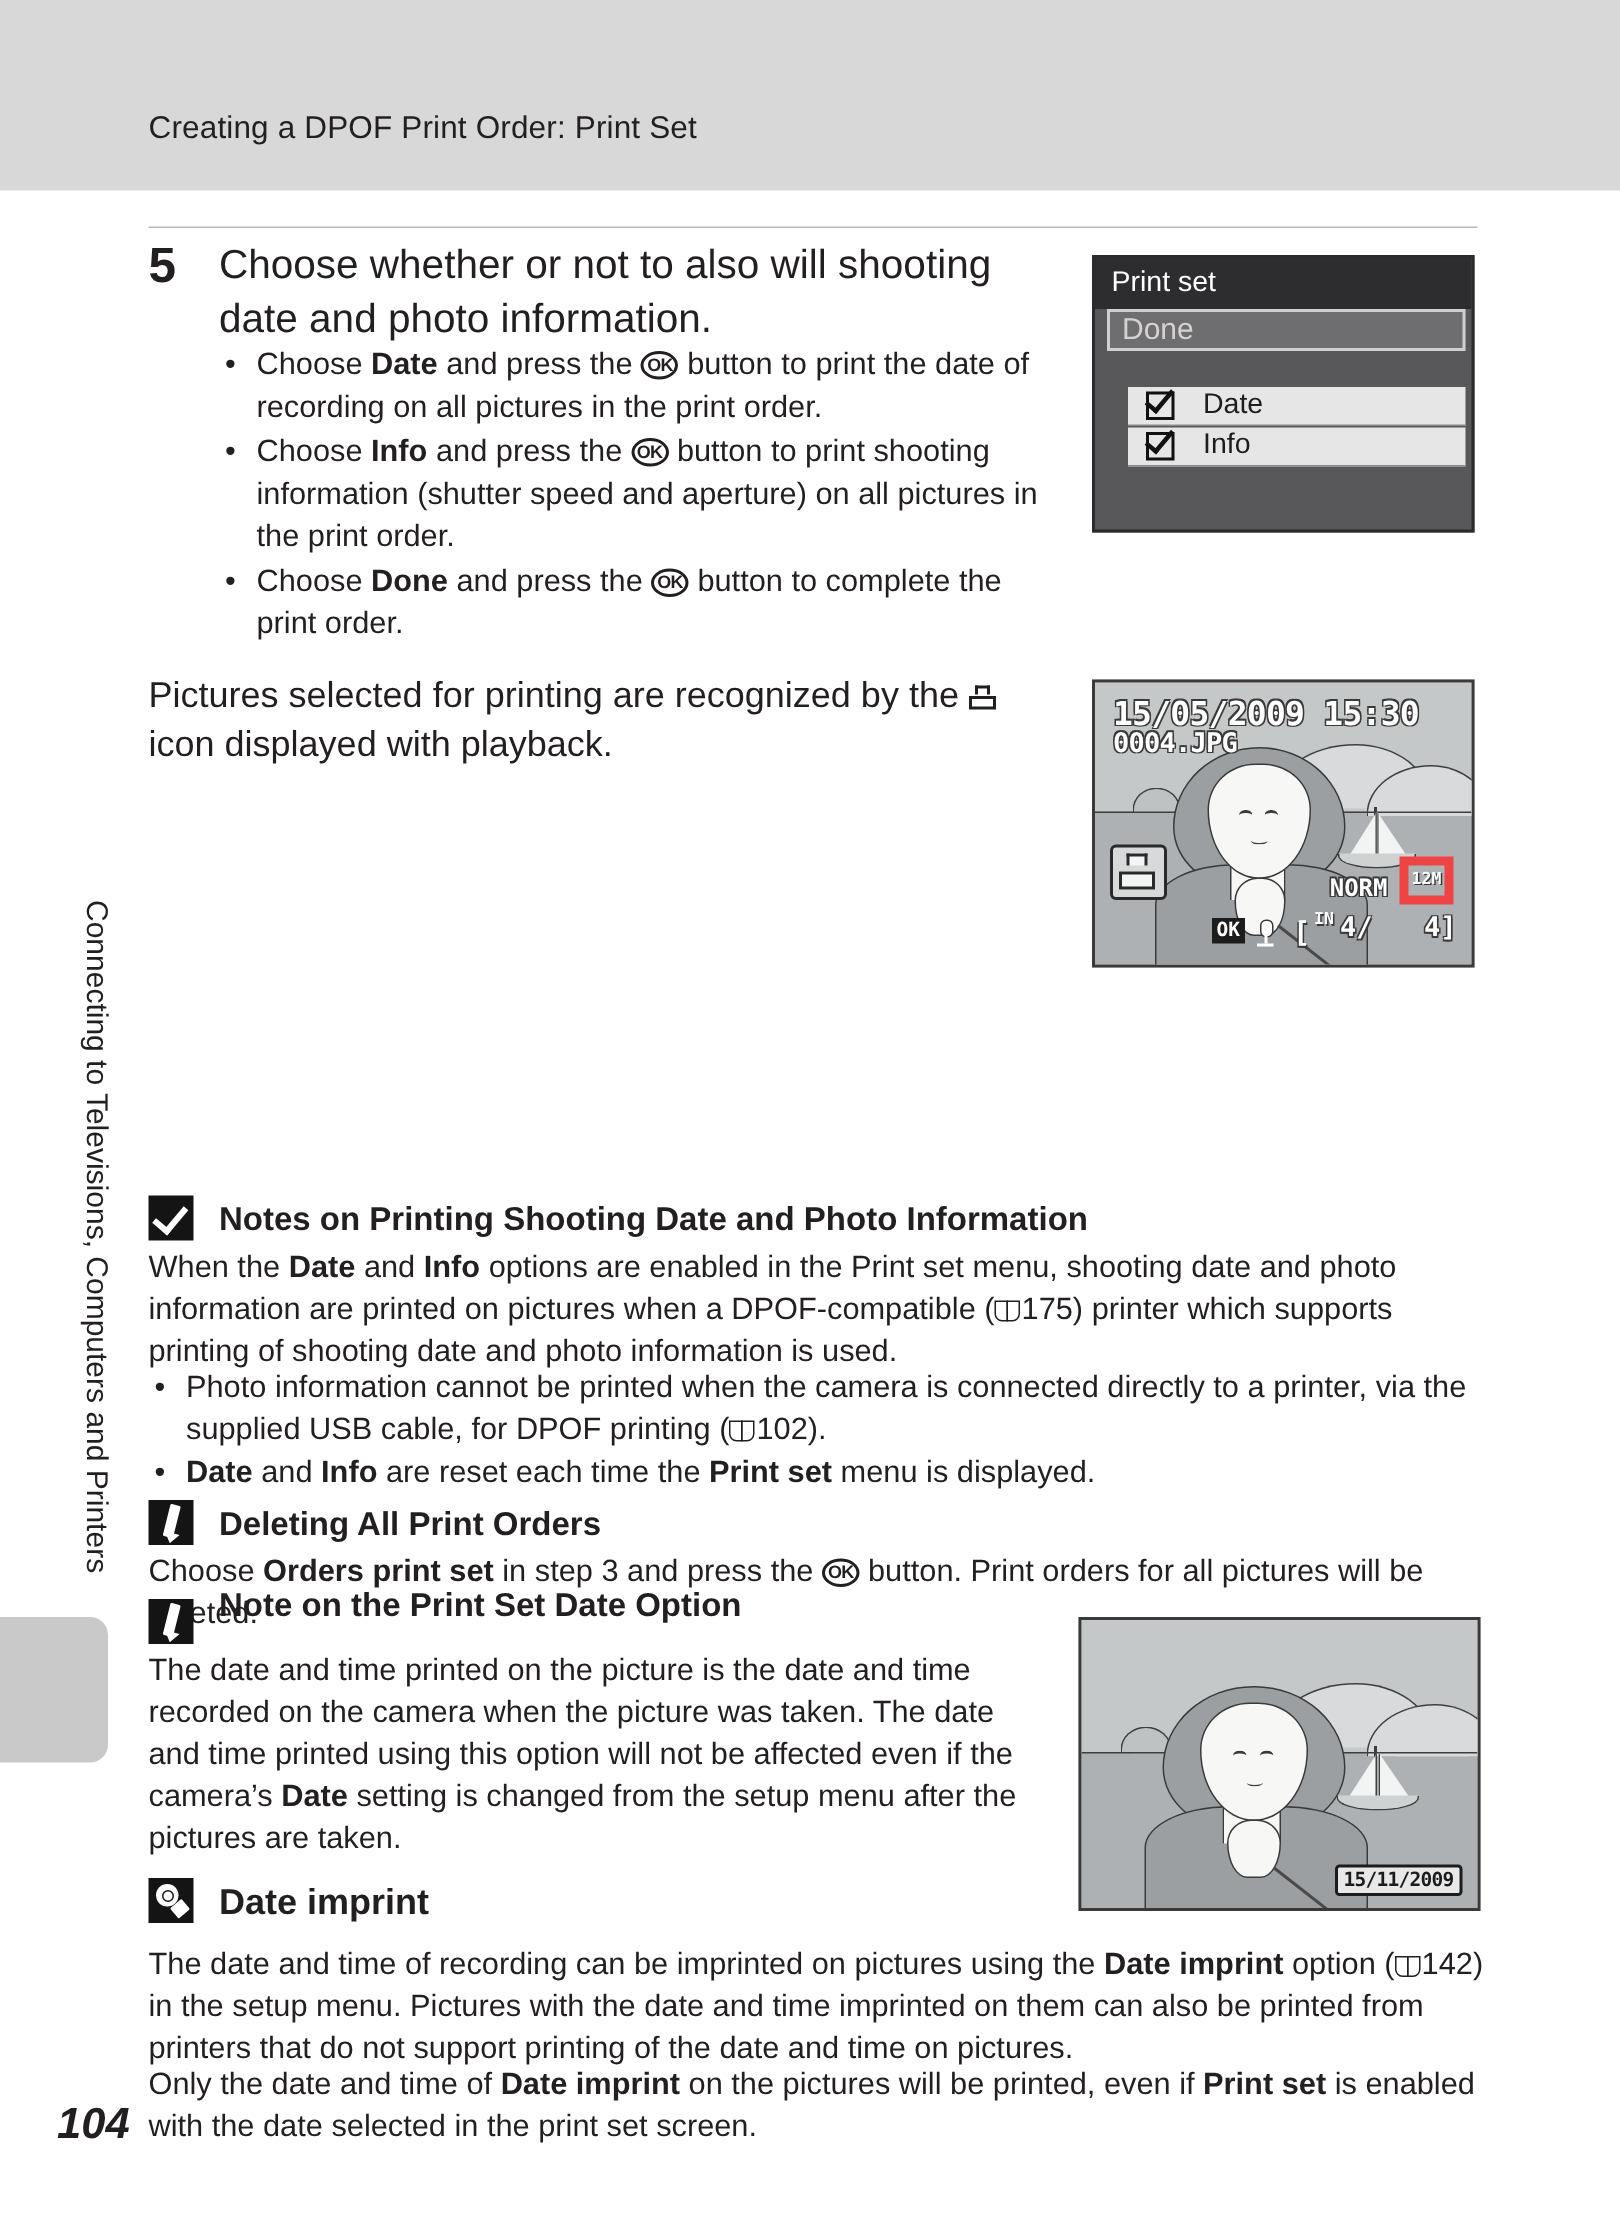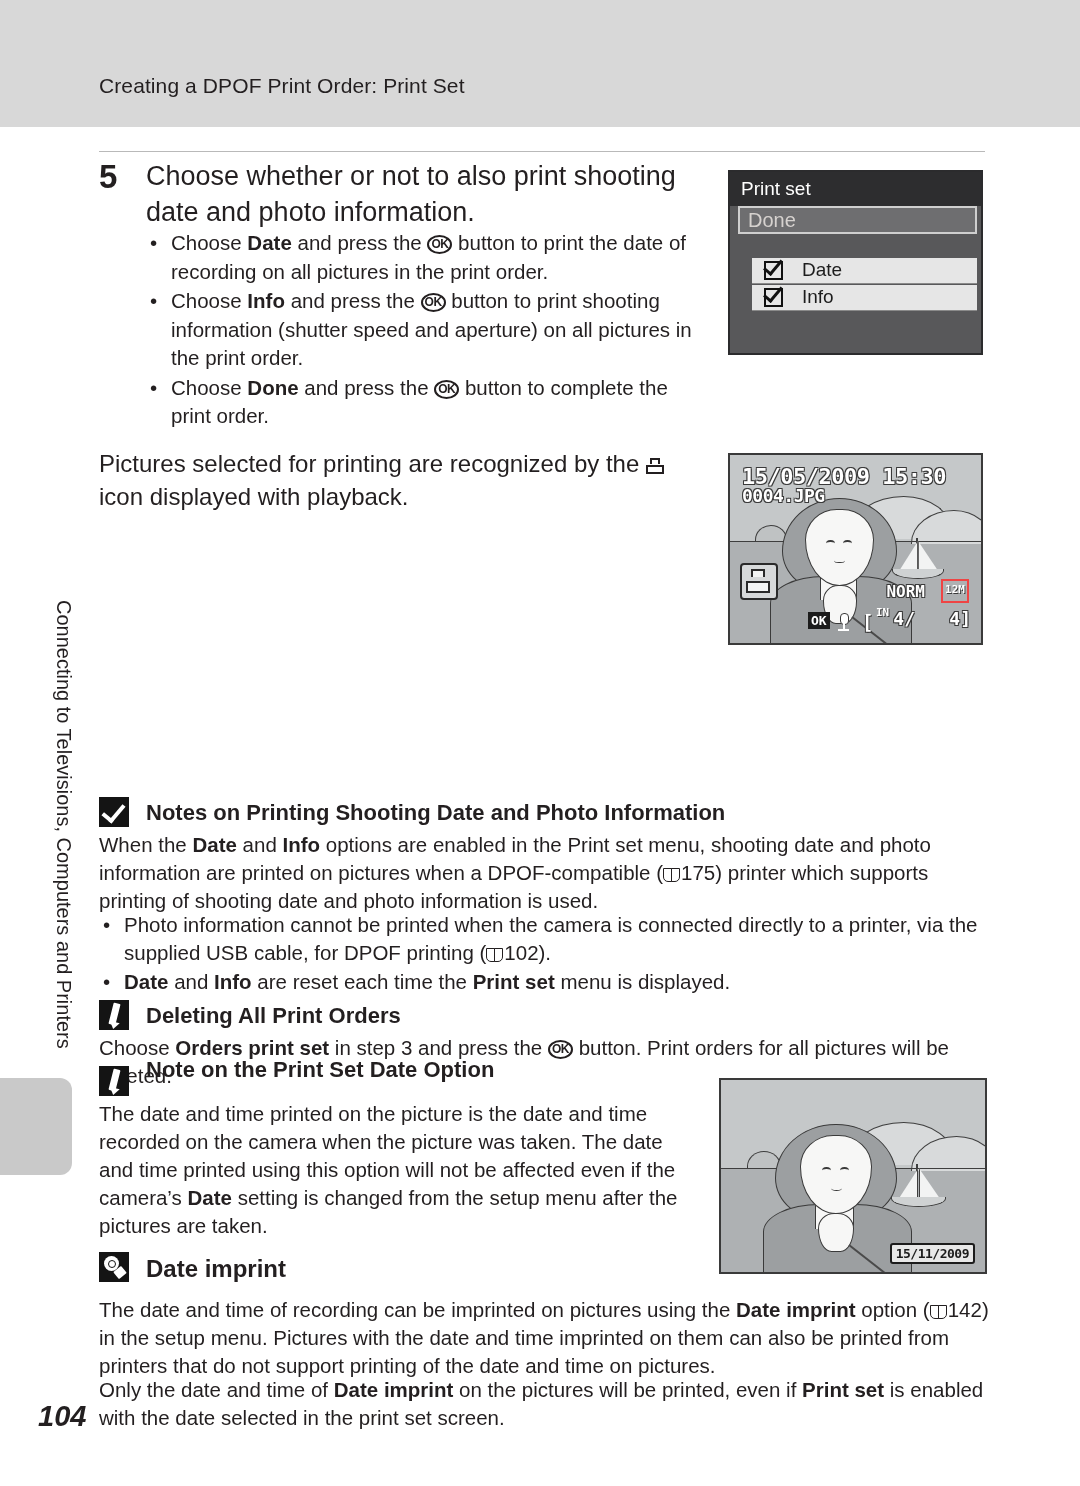--- a/index.html
+++ b/index.html
@@ -383,21 +383,21 @@
   .ovl-in {
     position: absolute; left: 146px; bottom: 24px;
     color: #fff; font-family: "DejaVu Sans Mono", monospace;
     font-weight: bold; font-size: 11px;
     text-shadow: 1px 1px 0 #3a3a3a;
     margin-top: 11px;
   }
   .ovl-12m {
     position: absolute; right: 12px; bottom: 40px;
     width: 24px; height: 20px;
-    border: 2px solid #ef4444;
+    border: 6px solid #ef4444;
     color: #fff; font-size: 11px; font-weight: bold;
     font-family: "DejaVu Sans Mono", monospace;
     text-align: center; line-height: 18px;
     text-shadow: 1px 1px 0 #3a3a3a;
   }
   
   .ovl-print-badge {
     position: absolute; left: 10px; top: 108px;
     width: 34px; height: 33px;
     background: #d7d9da;
@@ -516,21 +516,21 @@
 <div class="header-title">Creating a DPOF Print Order: Print Set</div>
 
 <div class="side-chip"></div>
 <div class="side-tab-text">Connecting to Televisions, Computers and Printers</div>
 
 <div class="page-number">104</div>
 
 <div class="rule"></div>
 
 <div class="step-num">5</div>
-<div class="step-title">Choose whether or not to also print shooting date and photo information.</div>
+<div class="step-title">Choose whether or not to also will shooting date and photo information.</div>
 
 <div class="bullets">
   <div class="b-row">
     <span class="dot">•</span>
     Choose <b>Date</b> and press the <span class="ok-glyph">OK</span> button to print the date of recording on all pictures in the print order.
   </div>
   <div class="b-row">
     <span class="dot">•</span>
     Choose <b>Info</b> and press the <span class="ok-glyph">OK</span> button to print shooting information (shutter speed and aperture) on all pictures in the print order.
   </div>

